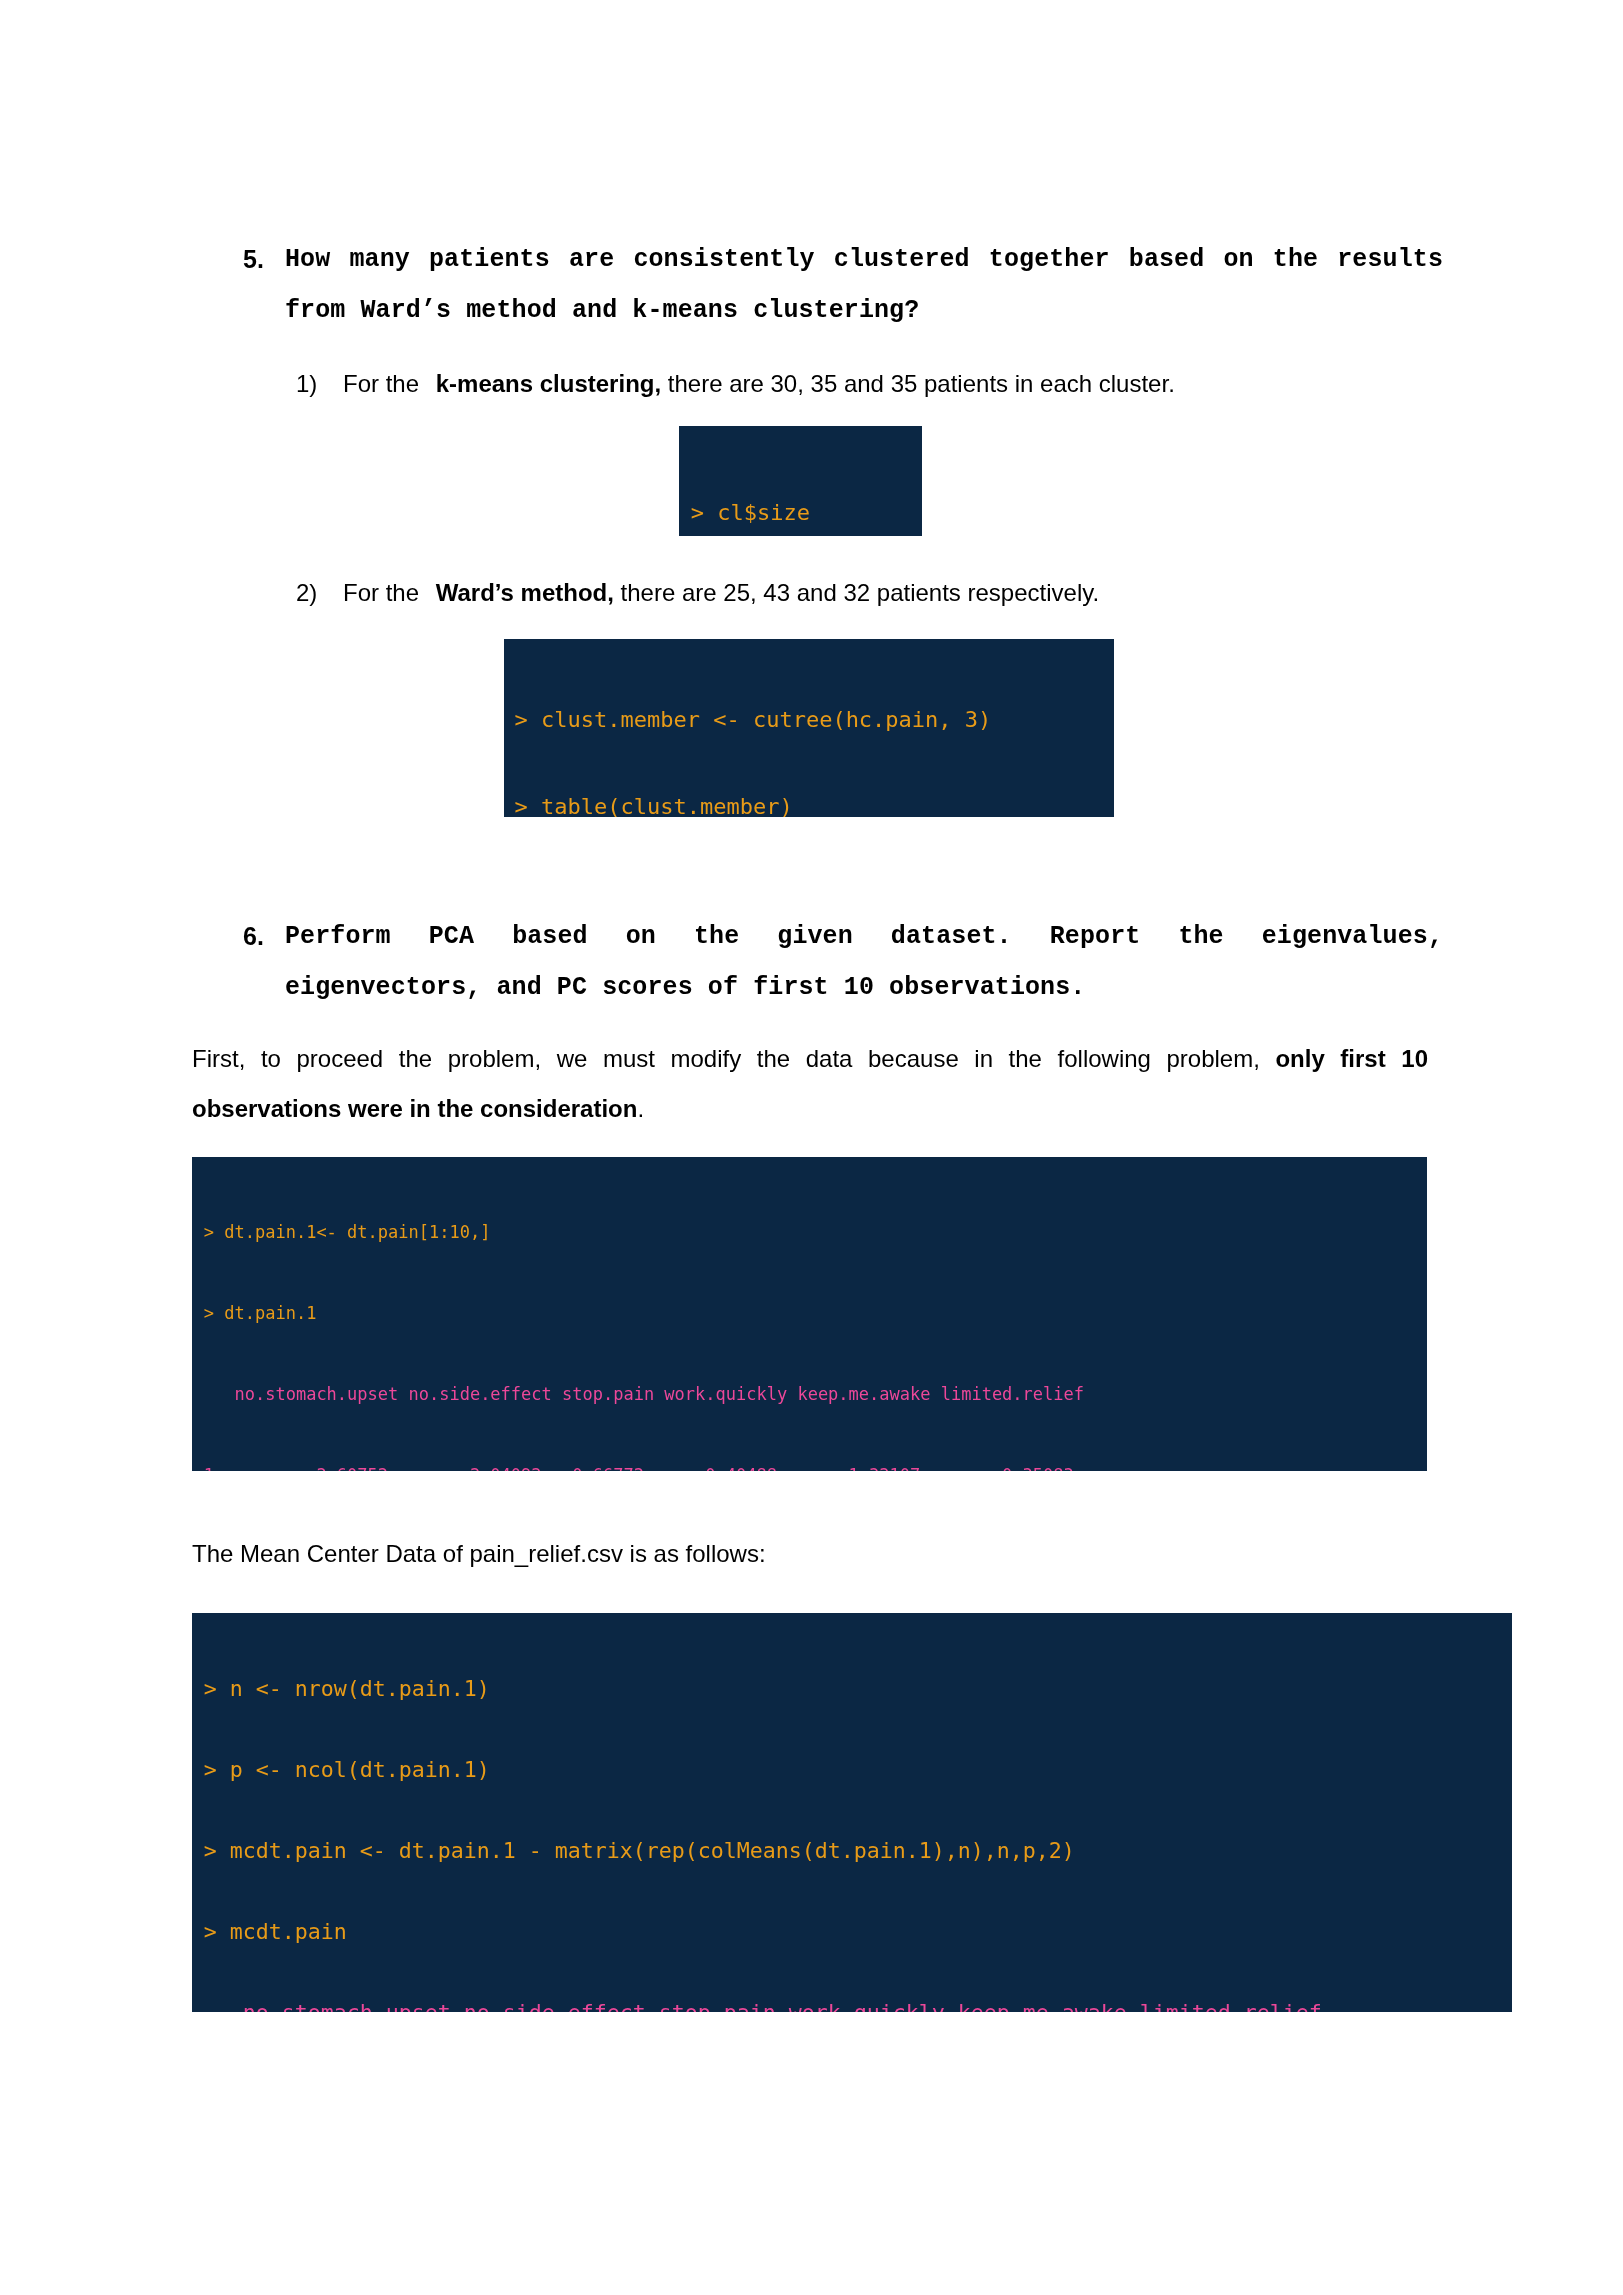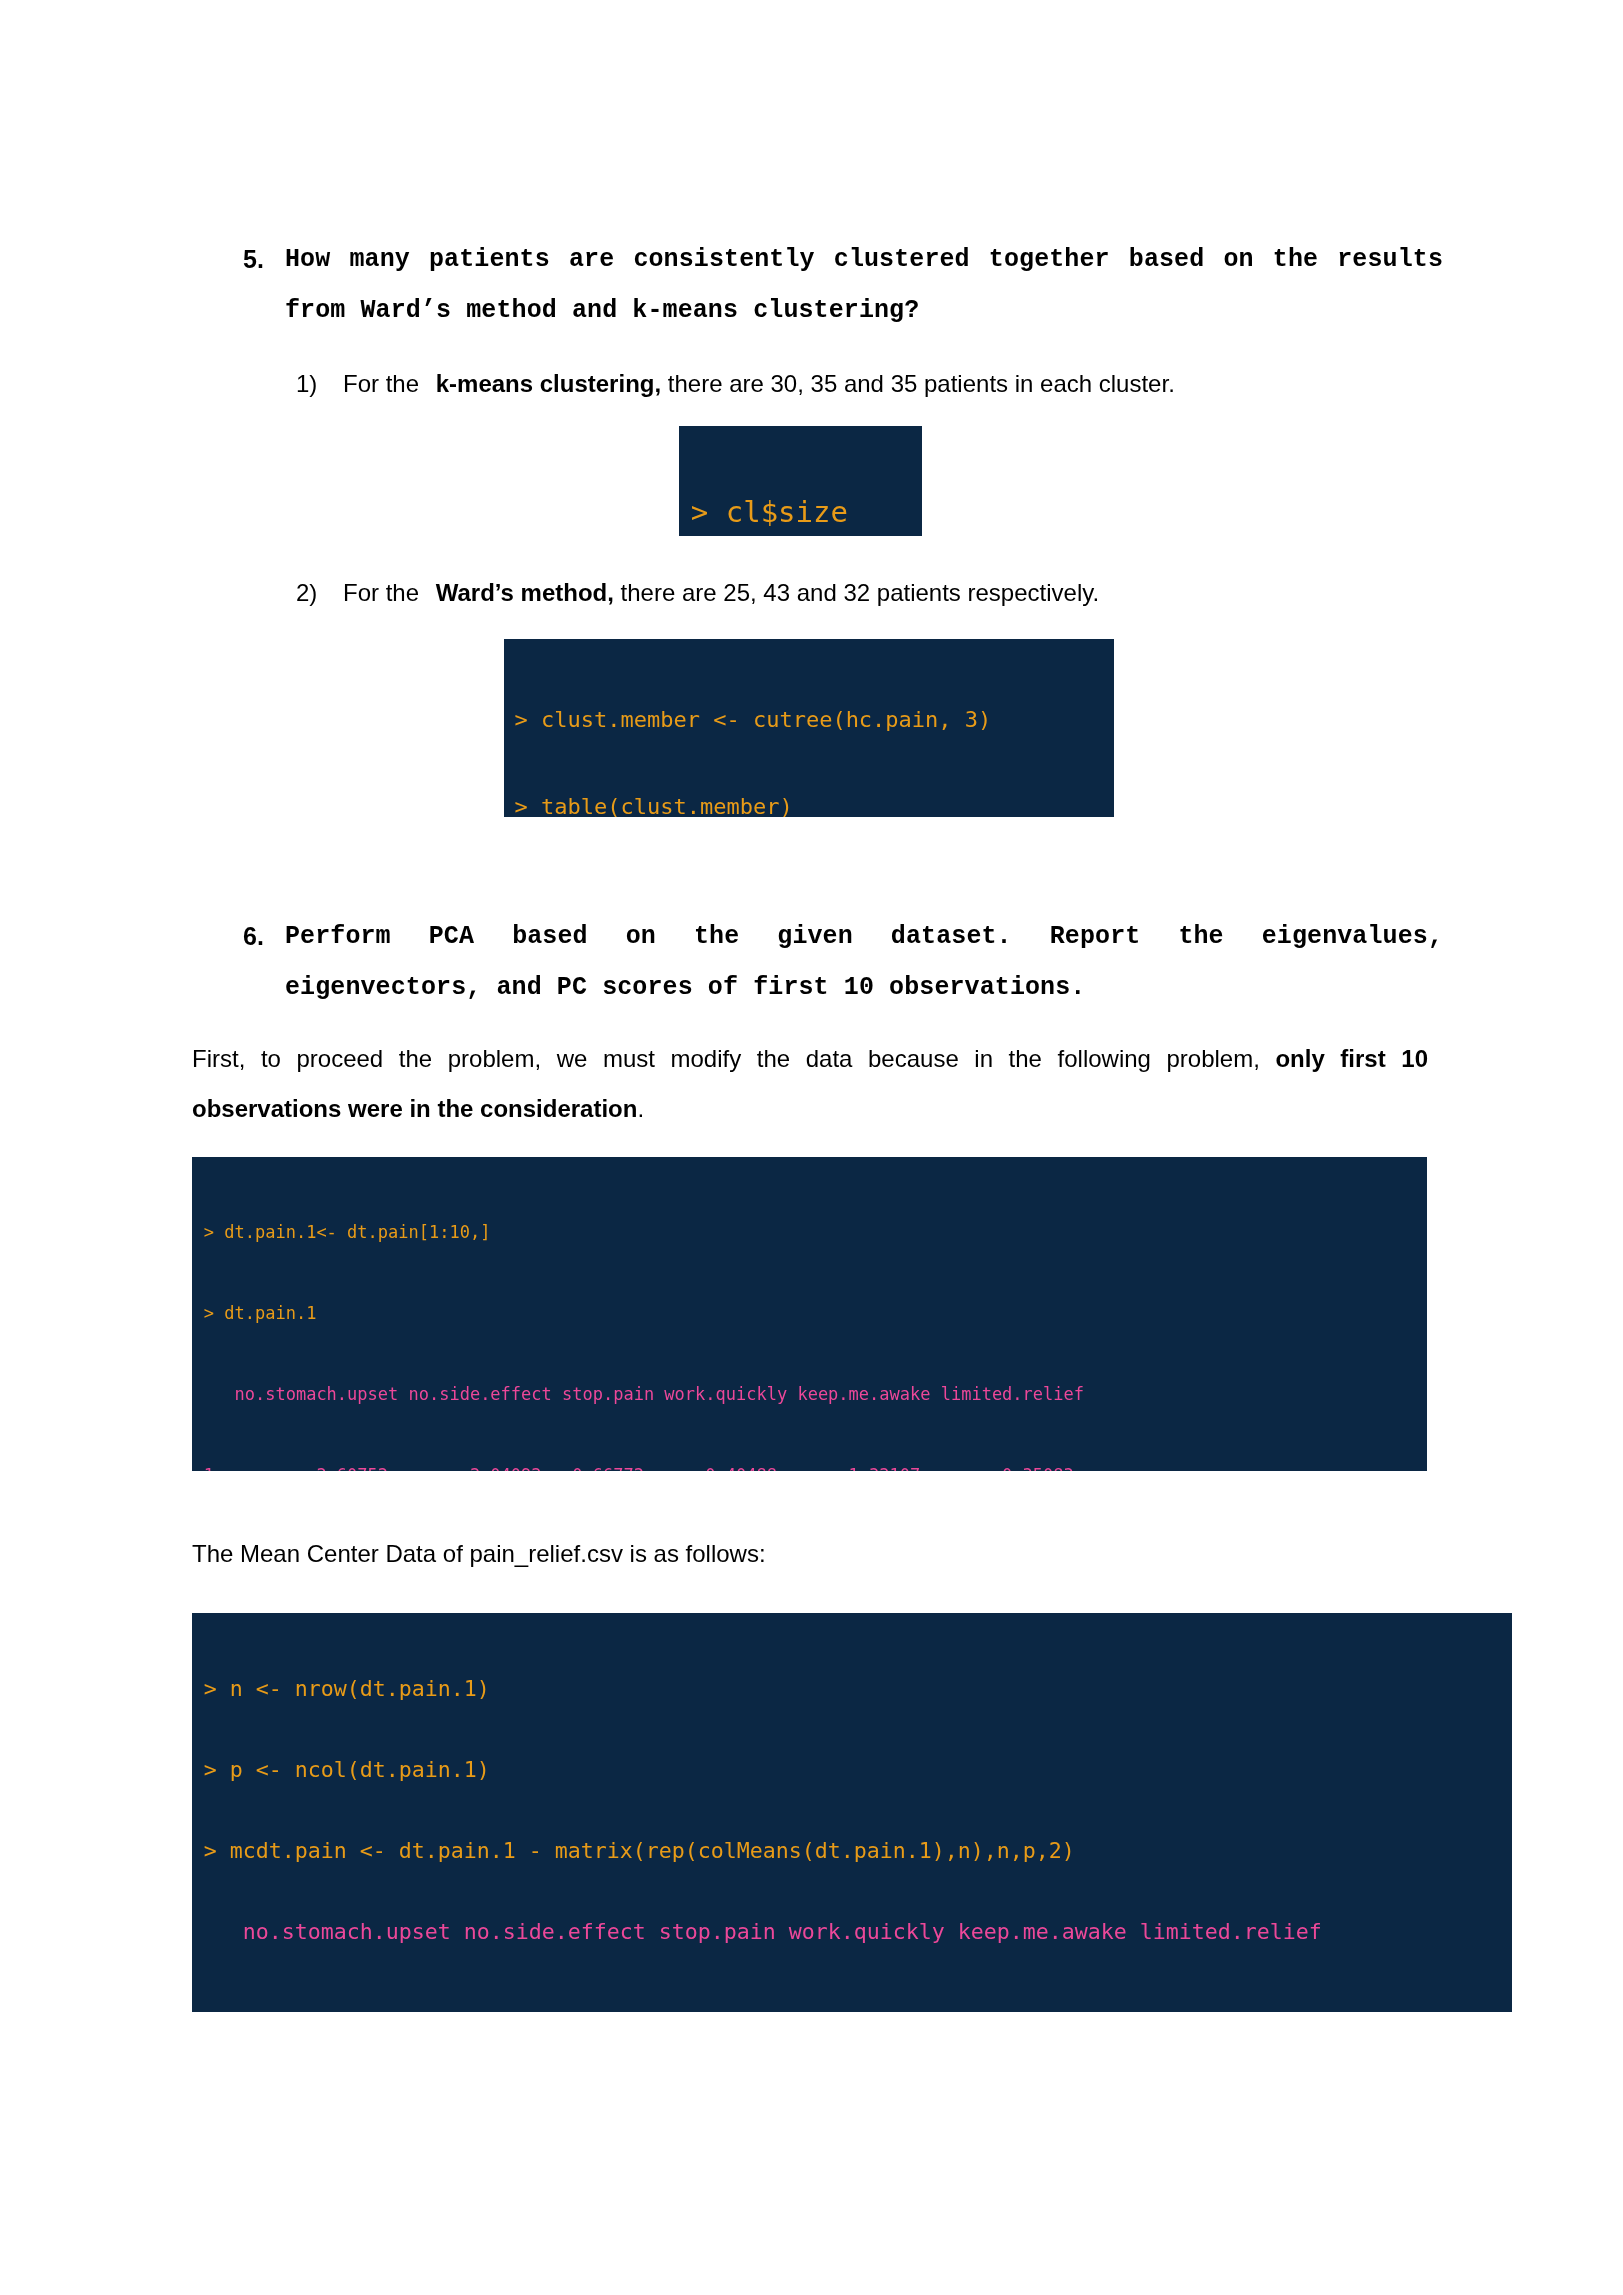--- a/index.html
+++ b/index.html
@@ -85,21 +85,21 @@
     box-sizing: border-box;
   }
   .console .cmd { color: #e89b18; }
   .console .out { color: #ec4899; }
 
   
   #console-clsize {
     left: 679px; top: 426px;
     width: 243px; height: 110px;
     padding: 9.2px 0 0 11.8px;
-    font-size: 29px;
+    font-size: 22px;
     line-height: 31px;
   }
   #console-ward {
     left: 504px; top: 639px;
     width: 610px; height: 178px;
     padding: 7.9px 0 0 10.5px;
     font-size: 22px;
     line-height: 29px;
   }
   #console-dtpain {
@@ -175,20 +175,21 @@
     
     
   </div>
 
   <div class="caption" style="left:192px; top:1537px; width:1236px;">The Mean Center Data of pain_relief.csv is as follows:</div>
 
   <div class="console" id="console-mcdt">
     <div class="cmd">&gt; n &lt;- nrow(dt.pain.1)</div>
     <div class="cmd">&gt; p &lt;- ncol(dt.pain.1)</div>
     <div class="cmd">&gt; mcdt.pain &lt;- dt.pain.1 - matrix(rep(colMeans(dt.pain.1),n),n,p,2)</div>
+    <div class="cmd">&gt; mcdt.pain</div>
     <div class="out">   no.stomach.upset no.side.effect stop.pain work.quickly keep.me.awake limited.relief</div>
     
     
     
     
     
     
     
     
     

